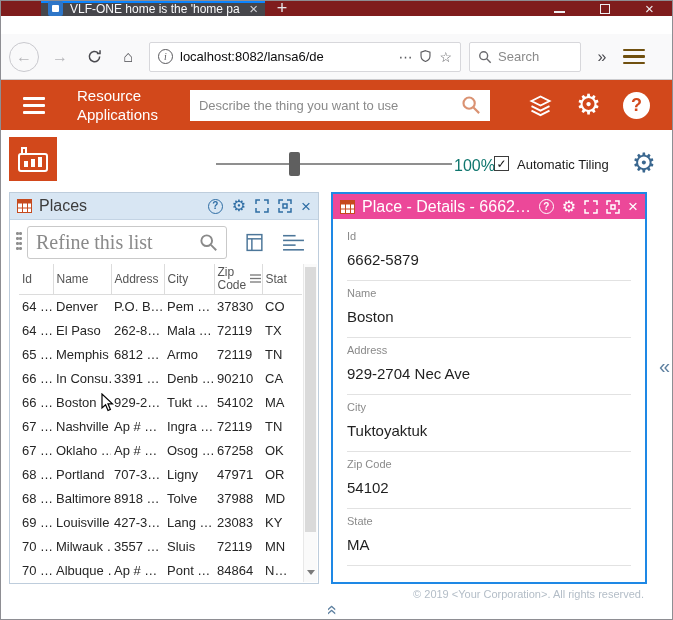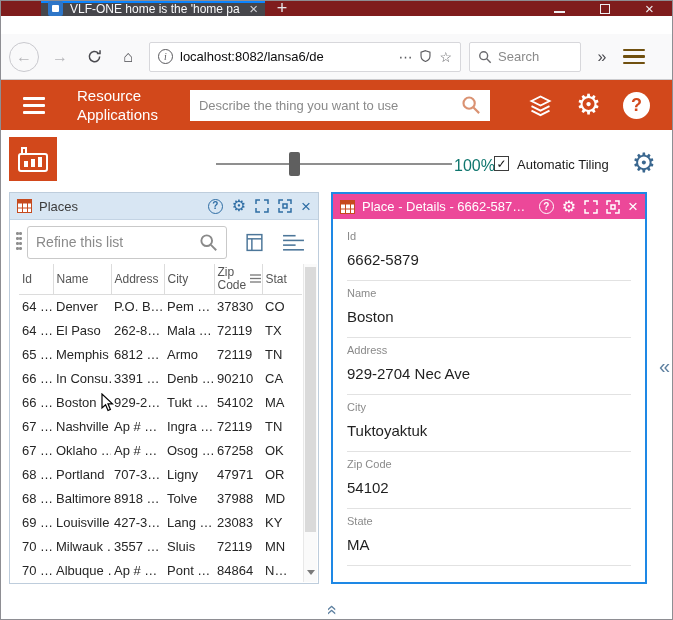--- a/index.html
+++ b/index.html
@@ -53,30 +53,30 @@
   .slider-handle{position:absolute;left:288px;top:22px;width:11px;height:24px;background:#5f5f5f;border-radius:2px}
   .zoom{position:absolute;left:453px;top:27px;font-size:16px;color:#0f766e}
   .cb{position:absolute;left:493px;top:26px;width:15px;height:15px;border:1.5px solid #3c3c3c;background:#fff;display:flex;align-items:center;justify-content:center;font-size:12px;color:#111;line-height:1}
   .cb-label{position:absolute;left:516px;top:27px;font-size:13px;color:#1d1d1d}
   .sub-gear{position:absolute;right:16px;top:20px;color:#3a678f;font-size:27px;line-height:1}
 
   
   .places{position:absolute;left:8px;top:191px;width:310px;height:392px;background:#fff;border:1px solid #becddc}
   .panel-hdr{height:27px;display:flex;align-items:center;gap:7px;padding:0 7px}
   .places .panel-hdr{background:#d8e6f3;border-bottom:1px solid #c4d4e4}
-  .panel-title{font-size:13px;color:#3c3c3c;flex:1;white-space:nowrap;overflow:hidden;text-overflow:ellipsis}
+  .panel-title{font-size:16px;color:#3c3c3c;flex:1;white-space:nowrap;overflow:hidden;text-overflow:ellipsis}
   .phdr-icons{display:flex;align-items:center;gap:9px;color:#2e6da4;flex:none}
   .icon-help-sm{width:15px;height:15px;border:1.5px solid currentColor;border-radius:50%;font-size:10px;font-weight:bold;display:flex;align-items:center;justify-content:center;line-height:1}
   .icon-gear-sm{font-size:16px;line-height:1}
   .icon-x{font-size:17px;line-height:1}
   .filter-row{height:44px;display:flex;align-items:center;padding:0 5px}
   .drag-dots{display:grid;grid-template-columns:3px 3px;grid-auto-rows:5px;margin:0 5px 0 1px;flex:none}
   .drag-dots i{width:2.5px;height:2.5px;background:#8f8f8f;border-radius:50%}
   .refine{width:200px;height:33px;border:1px solid #c9c9c9;border-radius:3px;display:flex;align-items:center;gap:6px;padding:0 8px}
-  .refine input{flex:1;min-width:0;border:0;outline:0;font-size:14px;color:#333;font-family:Liberation Sans, sans-serif}
+  .refine input{flex:1;min-width:0;border:0;outline:0;font-size:20px;color:#333;font-family:Liberation Serif, serif}
   .refine .mag{color:#8a8a8a;flex:none}
   .view-btn{margin-left:17px;color:#4c7699;display:flex;align-items:center}
   .table-wrap{position:absolute;left:9px;right:16px;top:71px;bottom:1px;overflow:hidden}
   table{border-collapse:collapse;table-layout:fixed;width:100%}
   th{font-size:12px;font-weight:normal;color:#555;text-align:left;border-right:1px solid #dcdcdc;border-bottom:1px solid #dcdcdc;padding:2px 3px;height:30px;line-height:13px;vertical-align:middle;white-space:normal;overflow:hidden;position:relative}
   th:last-child{border-right:0}
   th .sort{position:absolute;right:1px;top:10px;color:#777}
   td{font-size:13px;color:#262626;padding:0 3px;height:24px;white-space:nowrap;overflow:hidden;vertical-align:middle}
   .scroll{position:absolute;right:1px;top:71px;bottom:1px;width:14px;background:#fafafa;border-left:1px solid #e8e8e8}
   .scroll-thumb{position:absolute;left:1px;right:1px;top:3px;height:265px;background:#dadada}
@@ -477,20 +477,21 @@
     <div class="f-value">54102</div>
   </div>
 
   <div class="field">
     <div class="f-label">State</div>
     <div class="f-value">MA</div>
   </div>
 </div>
   </div>
 
+  <div class="copyright">© 2019 &lt;Your Corporation&gt;. All rights reserved.</div>
   <span class="collapse-left">«</span>
   <span class="collapse-up">«</span>
 
   <svg class="cursor" width="13" height="19" viewBox="0 0 13 19">
       <path d="M1 1 L1 15 L4.6 11.8 L7 17.5 L9.4 16.4 L7 10.8 L11.5 10.8 Z" fill="#fff" stroke="#000" stroke-width="1.2"></path>
     </svg>
 
 </div>
 
 </body></html>

